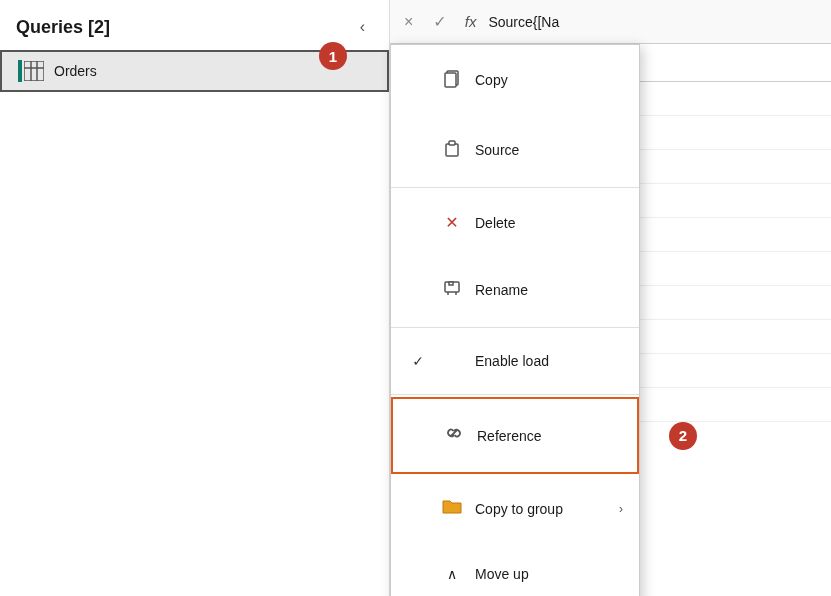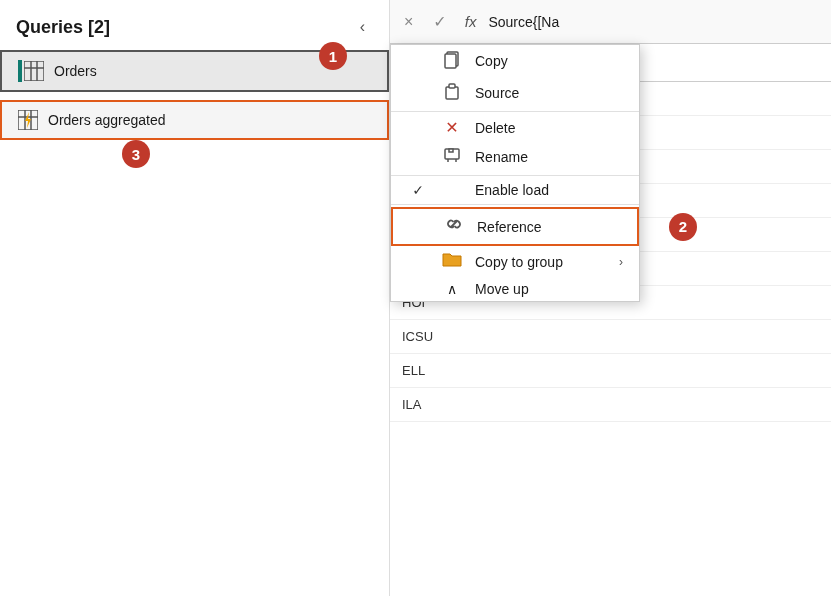--- a/index.html
+++ b/index.html
@@ -206,21 +206,21 @@
       width: 250px;
       background: #fff;
       border: 1px solid #ccc;
       box-shadow: 3px 3px 12px rgba(0,0,0,0.2);
       z-index: 100;
     }
 
     .menu-item {
       display: flex;
       align-items: center;
-      padding: 4px 16px;
+      padding: 23px 16px;
       cursor: pointer;
       gap: 12px;
       font-size: 14px;
       color: #1a1a1a;
     }
 
     .menu-item.highlighted {
       background: #fff;
       border: 2px solid #e05a1a;
     }
@@ -269,35 +269,20 @@
         <line x1="0" y1="7" x2="20" y2="7" stroke="#555" stroke-width="1.5"></line>
         <line x1="7" y1="0" x2="7" y2="20" stroke="#555" stroke-width="1.5"></line>
         <line x1="13" y1="0" x2="13" y2="20" stroke="#555" stroke-width="1.5"></line>
       </svg>
     </div>
     <span class="query-label">Orders</span>
 
     <div class="badge badge-1">1</div>
   </div>
 
-  <div class="query-item selected-orange" style="position:relative; margin-top: 8px;">
-    <div style="display:flex;align-items:center;margin-right:10px;">
-      <svg width="20" height="20" viewBox="0 0 20 20">
-        <rect x="0" y="0" width="20" height="20" fill="none" stroke="#555" stroke-width="1.5"></rect>
-        <line x1="0" y1="7" x2="20" y2="7" stroke="#555" stroke-width="1.5"></line>
-        <line x1="7" y1="0" x2="7" y2="20" stroke="#555" stroke-width="1.5"></line>
-        <line x1="13" y1="0" x2="13" y2="20" stroke="#555" stroke-width="1.5"></line>
-
-        <polygon points="11,2 7,11 10,11 9,18 13,9 10,9" fill="#f0a500"></polygon>
-      </svg>
-    </div>
-    <span class="query-label">Orders aggregated</span>
-
-    <div class="badge badge-3">3</div>
-  </div>
 </div>
 
 <div class="right-panel">
 
   <div class="formula-bar">
     <button class="formula-btn">×</button>
     <button class="formula-btn">✓</button>
     <span class="formula-fx">fx</span>
     <input class="formula-input" type="text" value="Source{[Na" readonly="" style="">
   </div>

